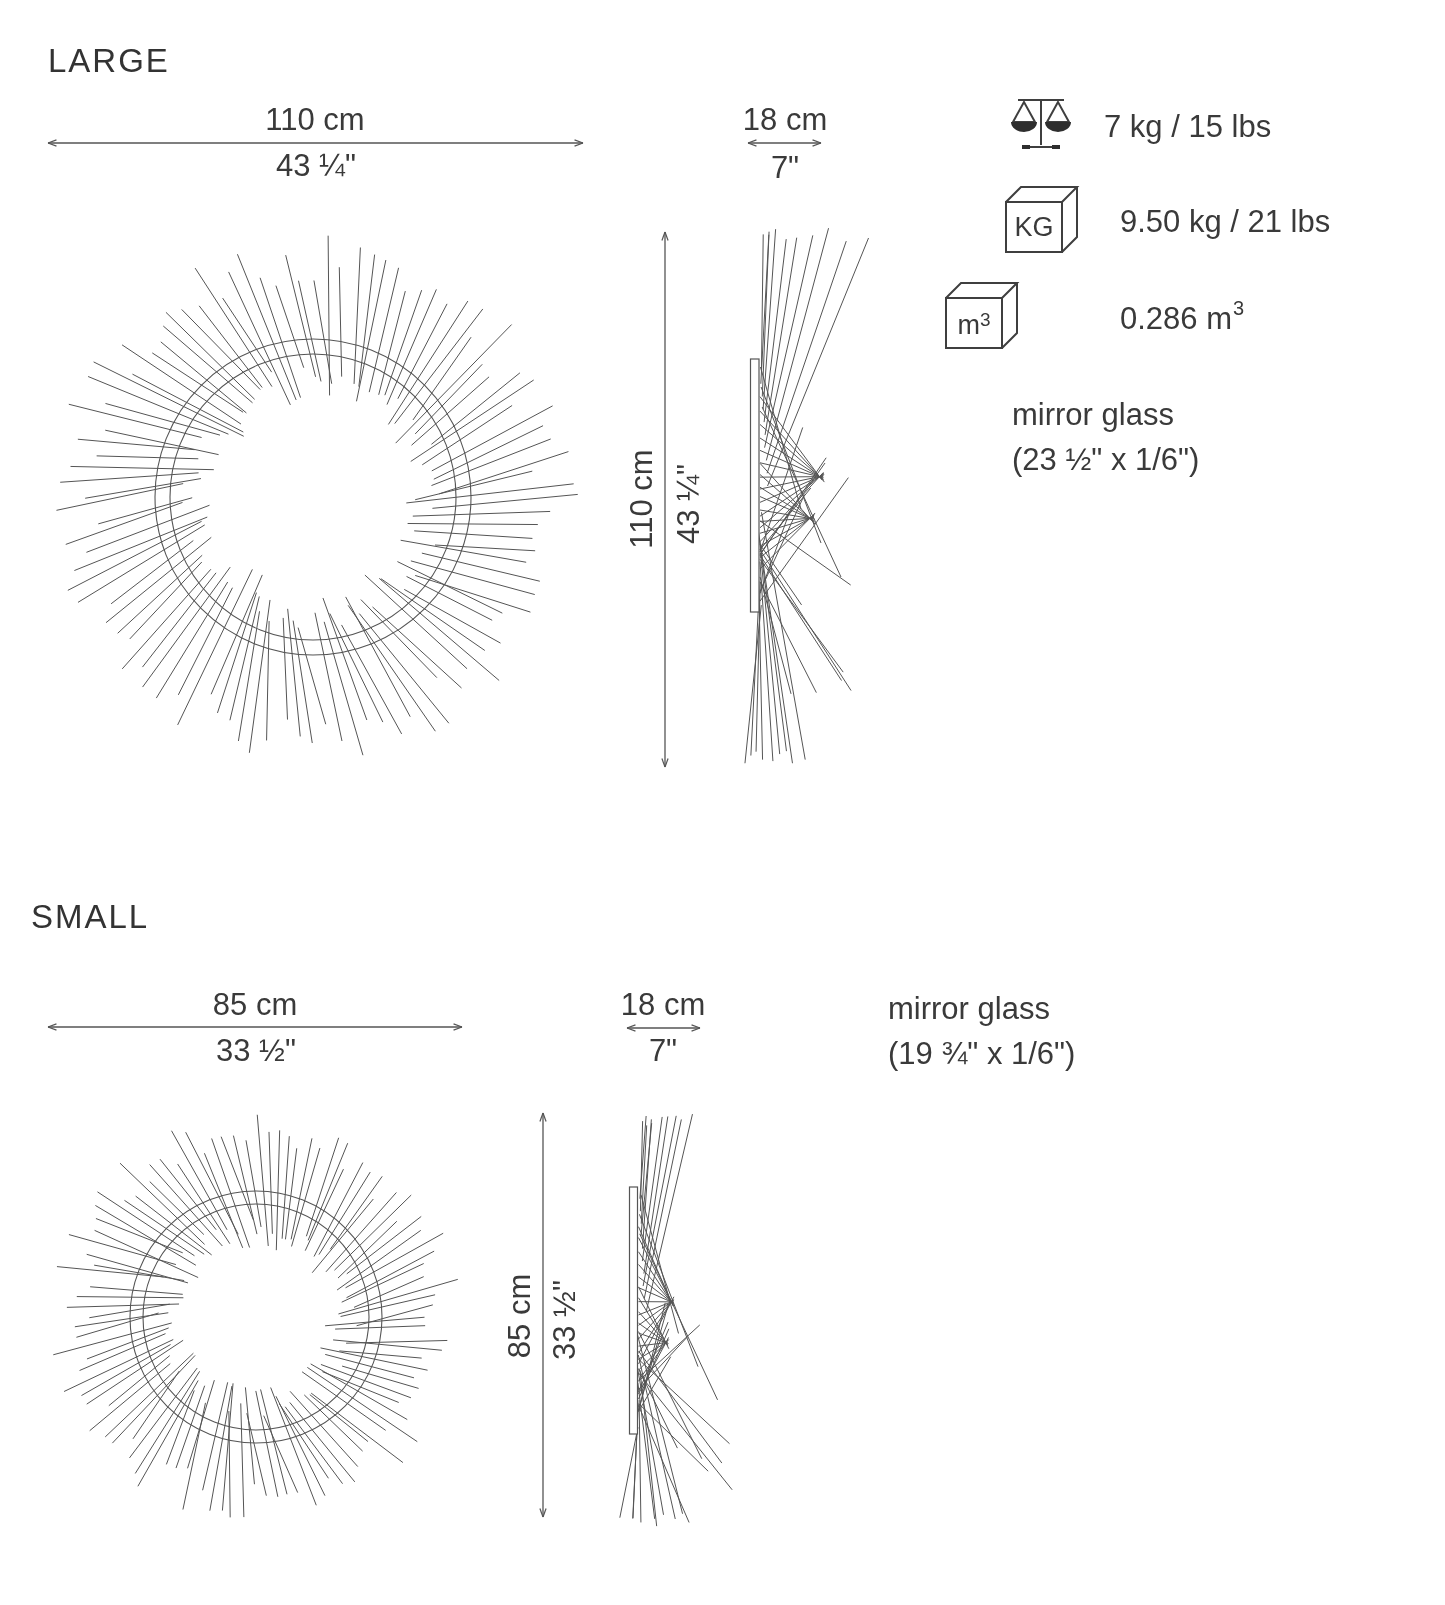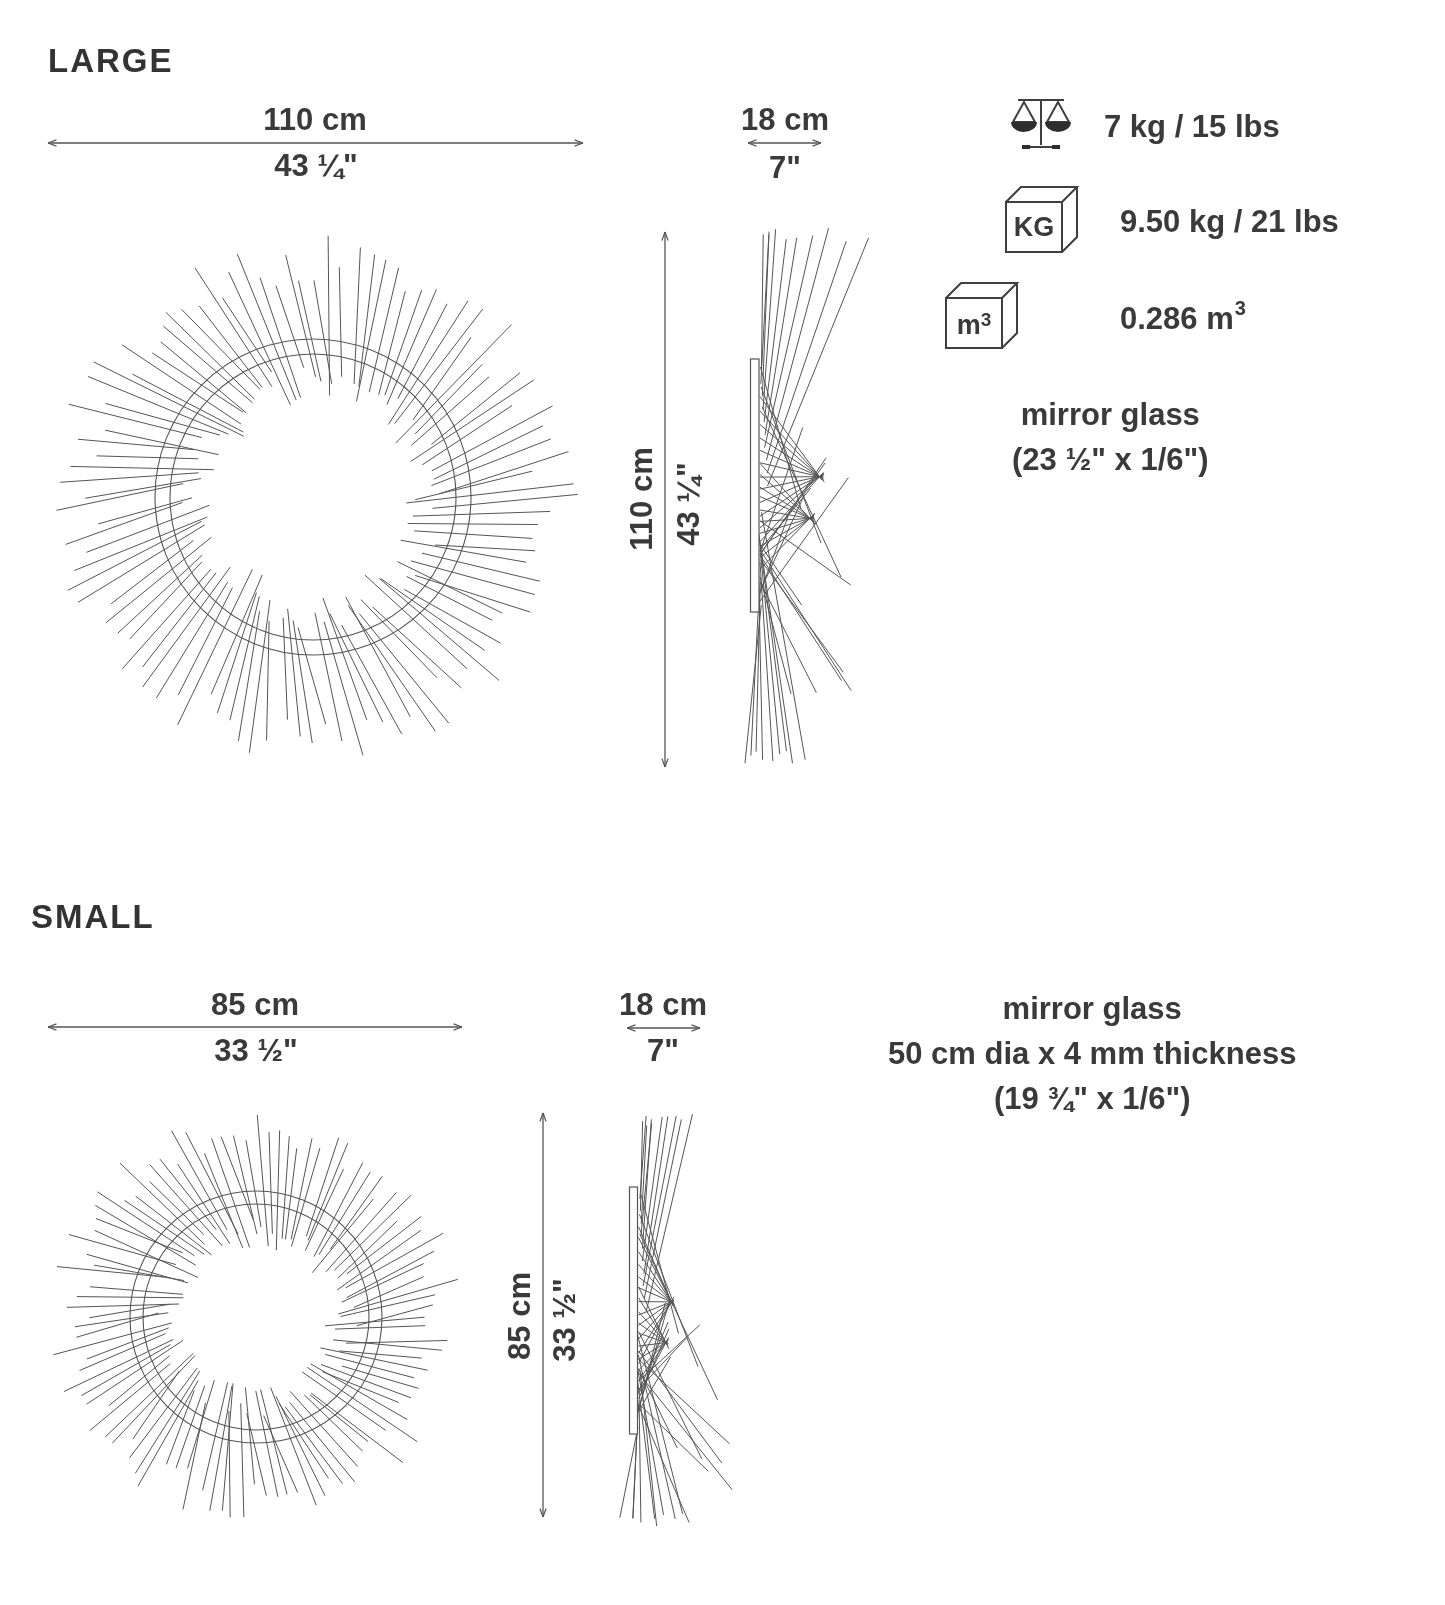--- a/index.html
+++ b/index.html
@@ -1,35 +1,35 @@
 <!DOCTYPE html>
 <html><head>
 <meta charset="utf-8">
 <style>
   html,body{margin:0;padding:0;background:#ffffff;}
   .sheet{
     position:relative;width:1445px;height:1605px;background:#ffffff;
-    font-family:"Liberation Sans", sans-serif;color:#3a3a3a;overflow:hidden;font-weight:bold;
+    font-family:"Liberation Sans", sans-serif;color:#3a3a3a;overflow:hidden;
   }
   #drawing-layer{position:absolute;left:0;top:0;}
   .section-title{
     position:absolute;font-size:33px;letter-spacing:2px;color:#333;
     white-space:nowrap;
   }
   .dim-label{
     position:absolute;font-size:31px;color:#3a3a3a;white-space:nowrap;
     transform:translate(-50%,-50%);
   }
   .dim-label.rot{transform:translate(-50%,-50%) rotate(-90deg);}
   .stat-label{
     position:absolute;font-size:31px;color:#3a3a3a;white-space:nowrap;
     transform:translateY(-50%);
   }
   .stat-label sup{font-size:20px;position:relative;top:-2px;left:1px;}
-  .specs{position:absolute;font-size:31px;line-height:45px;color:#3a3a3a;white-space:nowrap;text-align:center;}
+  .specs{position:absolute;font-size:31px;line-height:45px;color:#3a3a3a;white-space:nowrap;}
   .icon-box{position:absolute;}
   .icon-box svg{display:block;}
 </style>
 </head>
 <body>
 
 <div class="sheet">
 
   <svg id="drawing-layer" width="1445" height="1605" viewBox="0 0 1445 1605">
       <g>
@@ -471,17 +471,16 @@
     </svg>
   </div>
   <div class="stat-label" style="left:1120px;top:318px"><span>0.286 m</span><sup>3</sup></div>
 
   <div class="specs" style="left:1012px;top:392px">
     <div>mirror glass</div>
     <div>(23 ½" x 1/6")</div>
   </div>
   <div class="specs" style="left:888px;top:986px">
     <div>mirror glass</div>
-    <div>50 cm dia x 4 mm thickness</div>
     <div>(19 ¾" x 1/6")</div>
   </div>
 
 </div>
 
 </body></html>

